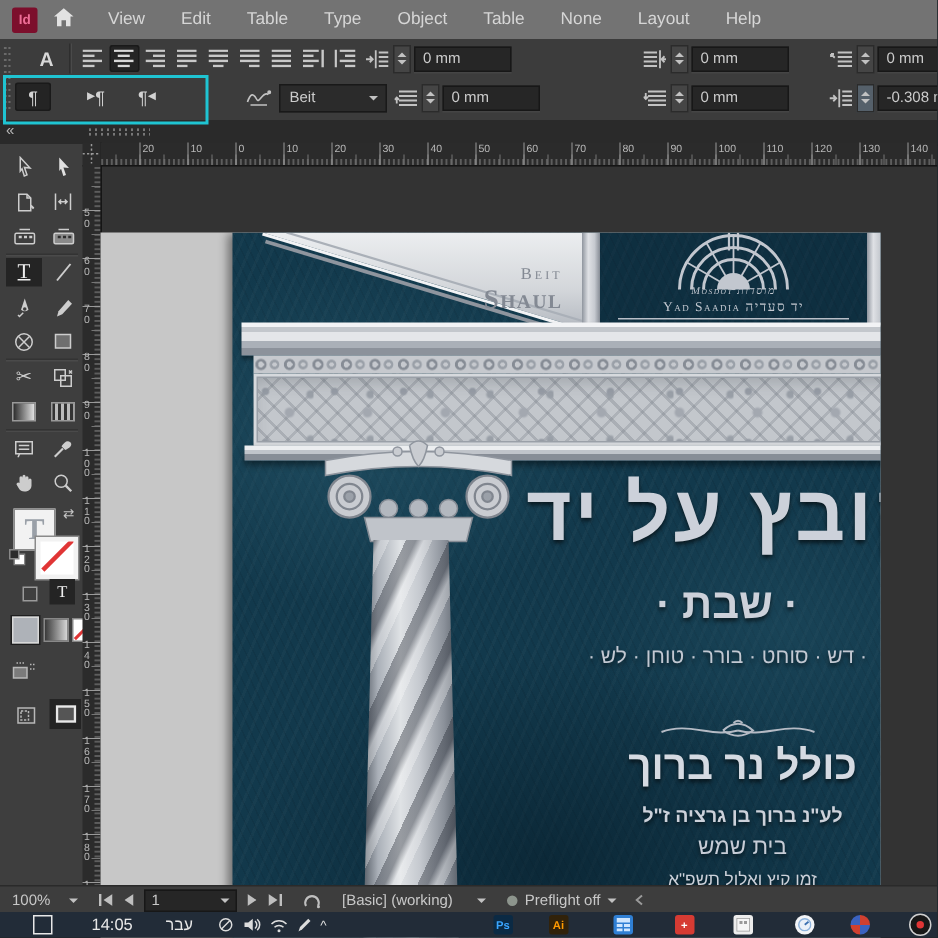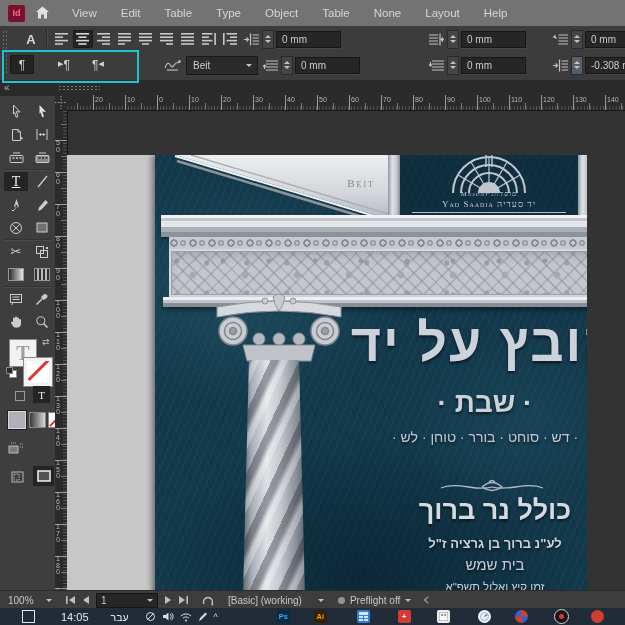--- a/index.html
+++ b/index.html
@@ -618,20 +618,21 @@
               <stop offset="0.6" stop-color="#d3d6da"></stop>
               <stop offset="1" stop-color="#b4b9c0"></stop>
           </linearGradient>
         </defs>
         <polygon points="20,0 233,64 245,64 245,0" fill="url(#marb)"></polygon>
         <line x1="20" y1="1" x2="236" y2="66" stroke="#f2f3f5" stroke-width="2"></line>
         <line x1="22" y1="6" x2="238" y2="71" stroke="#8f959e" stroke-width="2.5"></line>
         <line x1="36" y1="0" x2="240" y2="61" stroke="#aab0b8" stroke-width="1.5"></line>
       </svg>
       <div class="ped-text smallcaps" style="left:130px;top:22px;width:90px;font-size:11px;letter-spacing:2px;">Beit</div>
+      <div class="ped-text smallcaps" style="left:110px;top:34px;width:110px;font-size:18px;font-weight:bold;letter-spacing:1px;">Shaul</div>
 
       <div class="marble-strip" style="left:233px;"></div>
       <div class="marble-strip" style="left:423px;"></div>
 
       <div class="abs" style="left:245px;top:0;width:178px;height:62px;background:rgba(8,28,42,.35);">
         <svg width="178" height="40" viewBox="0 0 178 40">
           <g stroke="#c2c7cf" fill="none" stroke-width="2">
             <path d="M53 38 A36 36 0 0 1 125 38"></path>
             <path d="M61 38 A28 28 0 0 1 117 38"></path>
             <path d="M69 38 A20 20 0 0 1 109 38"></path>
@@ -795,21 +796,21 @@
           <path d="M1 4 a7 7 0 0 1 10 0 M3 6.2 a4.2 4.2 0 0 1 6 0"></path>
           <circle cx="6" cy="8.5" r="1" fill="#dcdcdc" stroke="none"></circle>
         </svg>
       </span>
     <span class="tray-ic">
       <svg width="10" height="11" viewBox="0 0 10 11" fill="#dcdcdc">
           <path d="M1 10 L2 7 L7.5 1.5 L9 3 L3.5 8.5 Z"></path>
         </svg>
       </span>
     <span class="tray-ic" style="font-size:9px;color:#dcdcdc;">^</span>
-    <span class="tb-app" style="margin-left:56px;background:#0b2a44;color:#3aa6ff;">Ps</span>
+    <span class="tb-app" style="margin-left:108px;background:#0b2a44;color:#3aa6ff;">Ps</span>
     <span class="tb-app" style="margin-left:24px;background:#31220a;color:#ff9a00;">Ai</span>
     <span class="tb-app" style="margin-left:30px;background:#2f7fd4;">
       <svg width="9" height="9" viewBox="0 0 9 9">
           <rect width="9" height="3" fill="#cfe6ff"></rect>
           <rect y="4" width="4" height="2" fill="#cfe6ff"></rect>
           <rect x="5" y="4" width="4" height="2" fill="#cfe6ff"></rect>
           <rect y="7" width="4" height="2" fill="#cfe6ff"></rect>
           <rect x="5" y="7" width="4" height="2" fill="#cfe6ff"></rect>
         </svg>
       </span>

